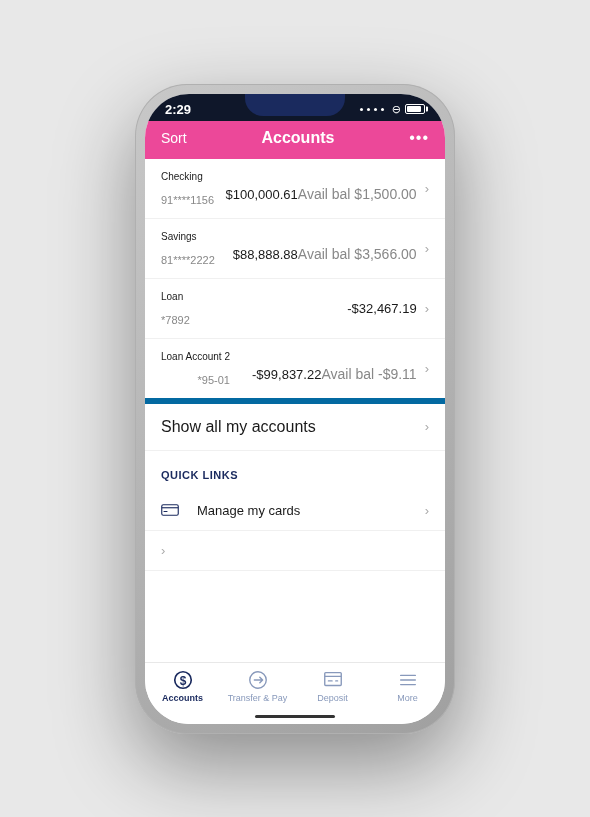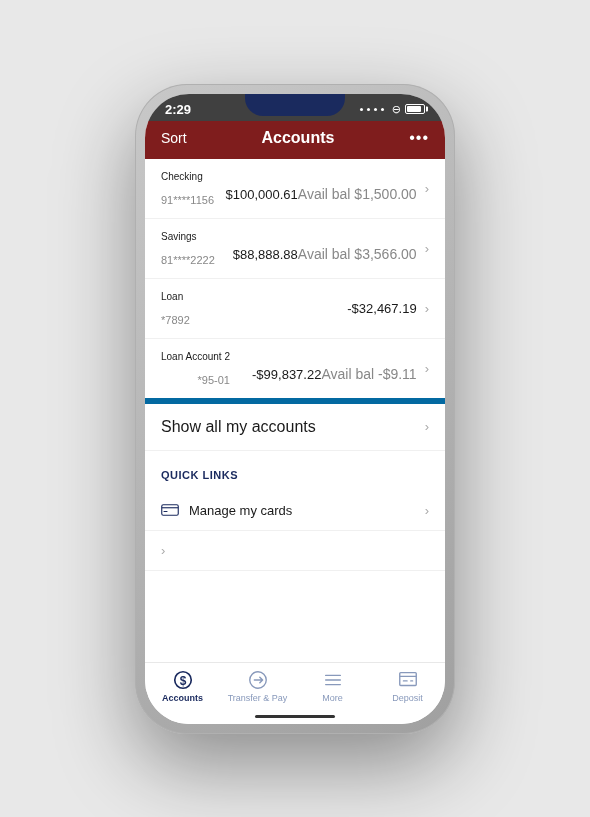--- a/index.html
+++ b/index.html
@@ -28,21 +28,21 @@
       background: #fff;
       border-radius: 44px;
       overflow: hidden;
       display: flex;
       flex-direction: column;
       position: relative;
     }
 
     
     .status-bar {
-      background: #404040;
+      background: #0f172a;
       display: flex;
       justify-content: space-between;
       align-items: center;
       padding: 8px 20px 4px;
       flex-shrink: 0;
     }
 
     .status-time {
       color: #fff;
       font-size: 13px;
@@ -86,21 +86,21 @@
       left: 1px;
       top: 1px;
       bottom: 1px;
       width: 75%;
       background: #fff;
       border-radius: 1px;
     }
 
     
     .header {
-      background: #7f1d1d;
+      background: #ec4899;
       display: flex;
       justify-content: space-between;
       align-items: center;
       padding: 8px 16px 12px;
       flex-shrink: 0;
     }
 
     .header-sort {
       color: #fff;
       font-size: 14px;
@@ -220,21 +220,21 @@
       justify-content: space-between;
       align-items: center;
       padding: 12px 16px;
       border-bottom: 1px solid #f0f0f0;
       cursor: pointer;
     }
 
     .quick-link-left {
       display: flex;
       align-items: center;
-      gap: 10px;
+      gap: 18px;
     }
 
     .quick-link-label {
       font-size: 13px;
       color: #1a1a1a;
     }
 
     
     .tab-bar {
       background: #fff;
@@ -432,36 +432,36 @@
       <div class="tab-item">
         <svg width="22" height="22" viewBox="0 0 24 24" fill="none">
           <circle cx="12" cy="12" r="9" stroke="#8899bb" stroke-width="1.5" fill="none"></circle>
           <path d="M8 12l8 0M14 9l3 3-3 3" stroke="#8899bb" stroke-width="1.5" stroke-linecap="round" stroke-linejoin="round"></path>
         </svg>
         <span class="tab-label">Transfer &amp; Pay</span>
       </div>
 
       <div class="tab-item">
         <svg width="22" height="22" viewBox="0 0 24 24" fill="none">
+          <rect x="3" y="4" width="18" height="14" rx="1" stroke="#8899bb" stroke-width="1.5" fill="none"></rect>
+          <line x1="3" y1="8" x2="21" y2="8" stroke="#8899bb" stroke-width="1.5"></line>
+          <path d="M7 13h4M15 13h2" stroke="#8899bb" stroke-width="1.5" stroke-linecap="round"></path>
+        </svg>
+        <span class="tab-label">Deposit</span>
+      </div>
+
+      <div class="tab-item">
+        <svg width="22" height="22" viewBox="0 0 24 24" fill="none">
           <line x1="4" y1="7" x2="20" y2="7" stroke="#8899bb" stroke-width="1.5" stroke-linecap="round"></line>
           <line x1="4" y1="12" x2="20" y2="12" stroke="#8899bb" stroke-width="1.5" stroke-linecap="round"></line>
           <line x1="4" y1="17" x2="20" y2="17" stroke="#8899bb" stroke-width="1.5" stroke-linecap="round"></line>
         </svg>
         <span class="tab-label">More</span>
       </div>
 
-      <div class="tab-item">
-        <svg width="22" height="22" viewBox="0 0 24 24" fill="none">
-          <rect x="3" y="4" width="18" height="14" rx="1" stroke="#8899bb" stroke-width="1.5" fill="none"></rect>
-          <line x1="3" y1="8" x2="21" y2="8" stroke="#8899bb" stroke-width="1.5"></line>
-          <path d="M7 13h4M15 13h2" stroke="#8899bb" stroke-width="1.5" stroke-linecap="round"></path>
-        </svg>
-        <span class="tab-label">Deposit</span>
-      </div>
-
     </div>
 
     <div class="home-indicator">
       <div class="home-bar"></div>
     </div>
 
   </div>
 </div>
 
 </body></html>

